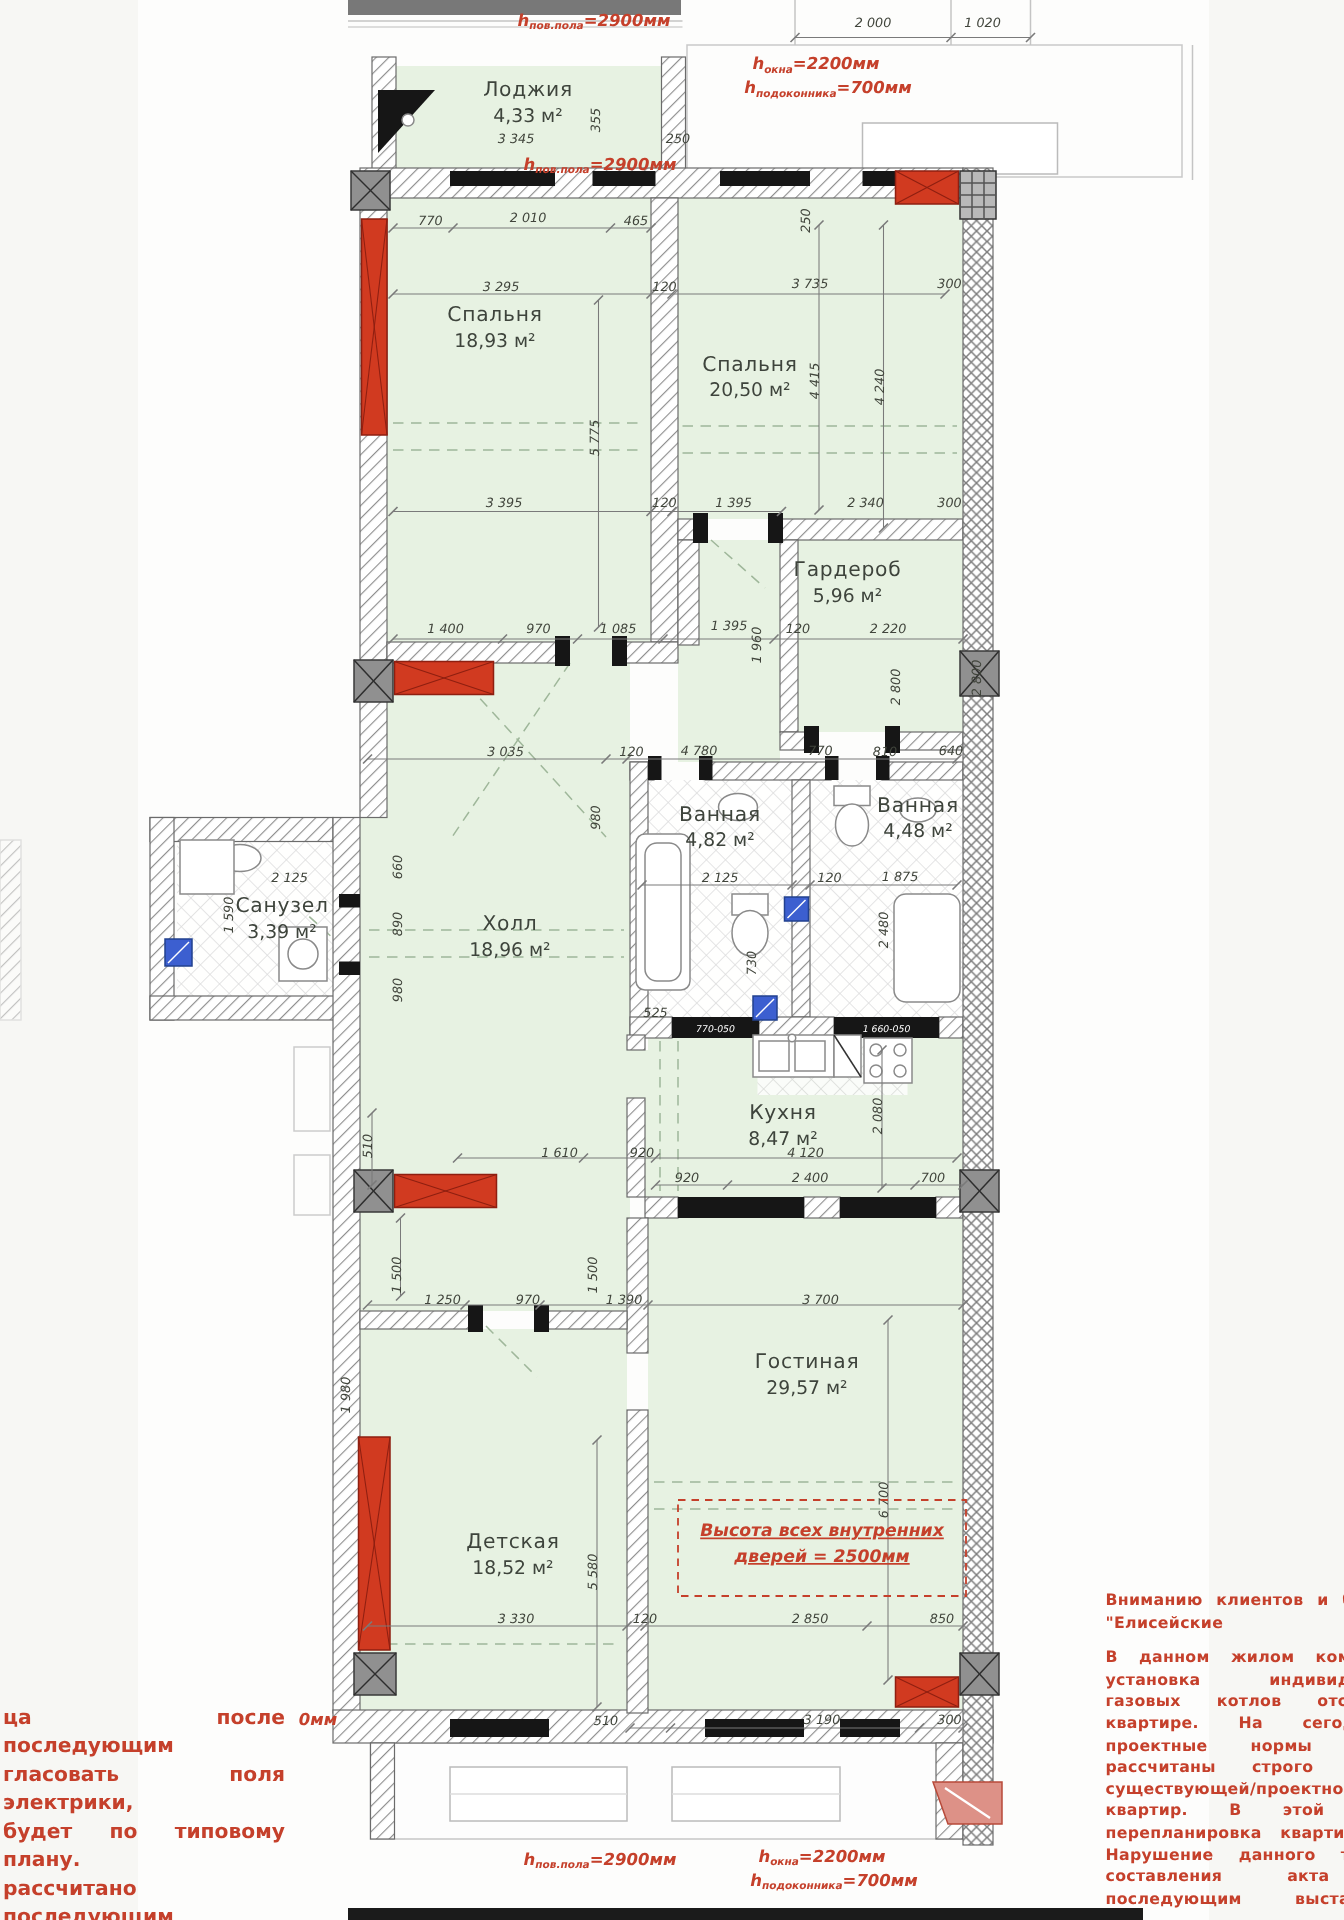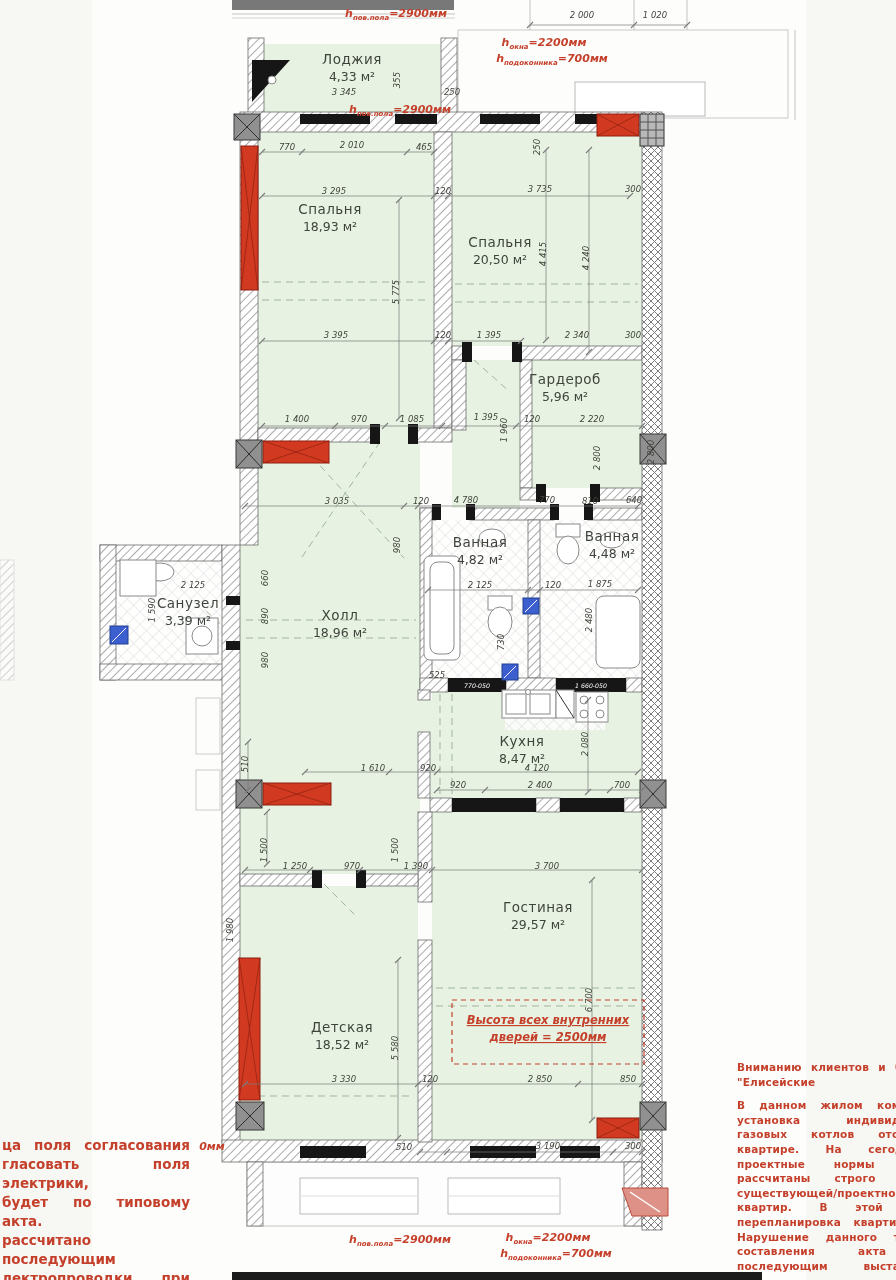--- a/index.html
+++ b/index.html
@@ -438,23 +438,23 @@
       <text x="552" y="62" text-anchor="middle" class="redtxt"><tspan>h</tspan><tspan dy="2.5" font-size="7px">подоконника</tspan><tspan dy="-2.5">=700мм</tspan></text>
       <text x="400" y="1243" text-anchor="middle" class="redtxt"><tspan>h</tspan><tspan dy="2.5" font-size="7px">пов.пола</tspan><tspan dy="-2.5">=2900мм</tspan></text>
       <text x="548" y="1241" text-anchor="middle" class="redtxt"><tspan>h</tspan><tspan dy="2.5" font-size="7px">окна</tspan><tspan dy="-2.5">=2200мм</tspan></text>
       <text x="556" y="1257" text-anchor="middle" class="redtxt"><tspan>h</tspan><tspan dy="2.5" font-size="7px">подоконника</tspan><tspan dy="-2.5">=700мм</tspan></text>
       <text x="212" y="1150" text-anchor="middle" class="redtxt">0мм</text>
       <rect x="452" y="1000" width="192" height="64" fill="none" stroke="#c5402b" stroke-width="1.2" stroke-dasharray="5 4"></rect>
       <text x="548" y="1024" text-anchor="middle" class="redbig">Высота всех внутренних</text>
       <text x="548" y="1041" text-anchor="middle" class="redbig">дверей = 2500мм</text>
     </svg></div>
 <div id="left-note" class="note">
-    <div class="ln">ца поля согласования</div>
+    <div class="ln">ца после последующим</div>
     <div class="ln">гласовать поля электрики,</div>
-    <div class="ln">будет по типовому акта.</div>
+    <div class="ln">будет по типовому плану.</div>
     <div class="ln">рассчитано последующим</div>
     <div class="ln">лектропроводки, при не</div>
   </div>
 <div id="right-note" class="note">
     <div class="ln">Вниманию клиентов и будущ</div>
     <div class="ln">"Елисейские поля"!</div>
     <div class="sp"></div>
     <div class="ln">В данном жилом комплекс</div>
     <div class="ln">установка индивидуальн</div>
     <div class="ln">газовых котлов отоплени</div>

